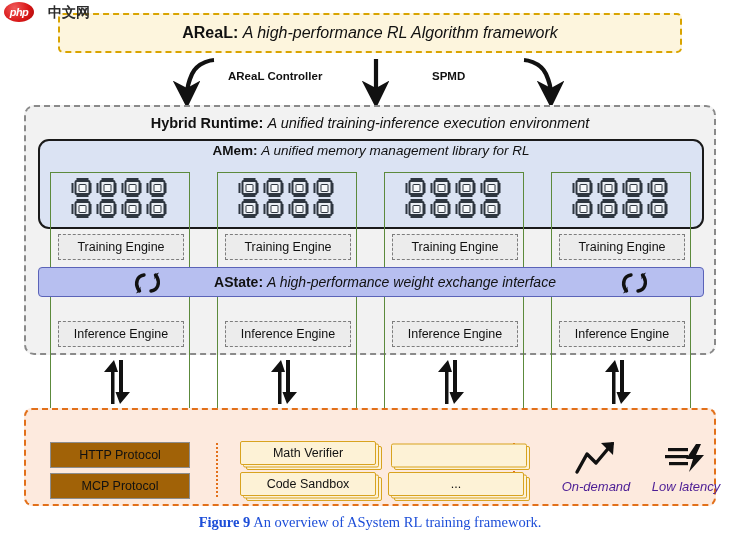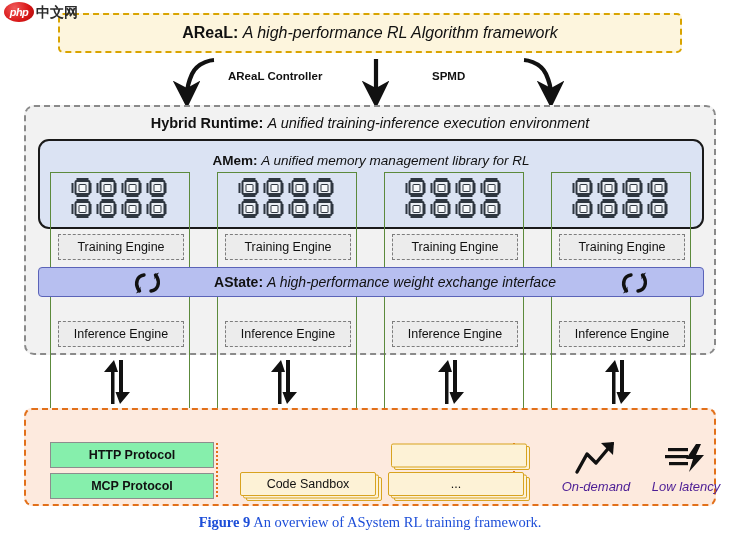--- a/index.html
+++ b/index.html
@@ -14,21 +14,21 @@
   
   .logo-wrap { position:absolute; left:4px; top:2px; display:flex; align-items:center; gap:2px; z-index:40; }
   .logo-oval {
     width:30px; height:20px; border-radius:50%;
     background: radial-gradient(circle at 35% 30%, #f05a5a 0%, #d81515 60%, #a80d0d 100%);
     color:#fff; font-size:11px; font-weight:bold; font-style:italic;
     display:flex; align-items:center; justify-content:center;
     letter-spacing:-0.5px; line-height:1;
   }
   .logo-cn { font-size:14px; font-weight:bold; color:#2b2b2b; letter-spacing:0px;
-             font-family:"DejaVu Sans", sans-serif; line-height:1; }
+             font-family:"DejaVu Sans", sans-serif; line-height:1;margin-left:12px; }
 
   
   .band-title { text-align:center; white-space:nowrap; }
   .band-title b { font-weight:bold; }
   .band-title i { font-style:italic; }
 
   
   #areal-box {
     position:absolute; left:58px; top:13px; width:624px; height:40px;
     background:#fdf5dd; border:2px dashed #d9a400; border-radius:5px;
@@ -44,21 +44,21 @@
     position:absolute; left:24px; top:105px; width:692px; height:250px;
     background:#f2f2f2; border:2px dashed #8a8a8a; border-radius:10px;
   }
   #hybrid-title { position:absolute; left:0; top:8px; width:100%; font-size:14.5px; color:#111; }
 
   
   #amem-box {
     position:absolute; left:12px; top:32px; width:666px; height:90px;
     background:#dbe3f3; border:2.2px solid #1a1a1a; border-radius:11px;
   }
-  #amem-title { position:absolute; left:0; top:12px; width:100%; font-size:13.5px; color:#111; }
+  #amem-title { position:absolute; left:0; top:2px; width:100%; font-size:13.5px; color:#111; }
 
   
   .gpu-col {
     position:absolute; top:65px; width:140px; height:241px;
     border:1px solid #5c8a3c; background:rgba(255,255,255,0.0);
   }
   .chips {
     position:absolute; left:50%; transform:translateX(-50%); top:5px;
     display:grid; grid-template-columns:repeat(4, 22px); grid-template-rows:repeat(2, 19px);
     gap:2px 3px;
@@ -107,24 +107,24 @@
   .dbl-arrow { position:absolute; width:30px; height:44px; top:360px; }
 
   
   #sandbox-box {
     position:absolute; left:24px; top:408px; width:692px; height:98px;
     background:#fdeade; border:2.2px dashed #e2701a; border-radius:8px;
   }
   #sandbox-title { position:absolute; left:0; top:7px; width:100%; font-size:14.5px; color:#111; }
 
   .proto-box {
-    position:absolute; left:24px; width:164px; height:26px;
-    background:#86efac; border:1.6px solid #8d8d8d;
+    position:absolute; left:24px; width:140px; height:26px;
+    background:#a16207; border:1.6px solid #8d8d8d;
     display:flex; align-items:center; justify-content:center;
-    font-size:12.5px; color:#111;font-weight:bold;
+    font-size:12.5px; color:#111;
   }
   .proto-http { top:32px; }
   .proto-mcp  { top:63px; }
 
   .dotted-div {
     position:absolute; width:0; height:54px; top:33px;
     border-left:2px dotted #e2701a;
   }
   .div-a { left:190px; }
   .div-b { left:487px; }
@@ -528,20 +528,25 @@
   </svg>
 
   <div id="sandbox-box">
 
     <div class="proto-box proto-http">HTTP Protocol</div>
     <div class="proto-box proto-mcp">MCP Protocol</div>
 
     <div class="dotted-div div-a"></div>
     <div class="dotted-div div-b"></div>
 
+    <div class="stack-wrap sw-c1 sw-r1">
+      <div class="layer l3"></div>
+      <div class="layer l2"></div>
+      <div class="layer l1">Math Verifier</div>
+    </div>
     <div class="stack-wrap sw-c2 sw-r1">
       <div class="layer l3"></div>
       <div class="layer l2"></div>
     </div>
     <div class="stack-wrap sw-c1 sw-r2">
       <div class="layer l3"></div>
       <div class="layer l2"></div>
       <div class="layer l1">Code Sandbox</div>
     </div>
     <div class="stack-wrap sw-c2 sw-r2">

